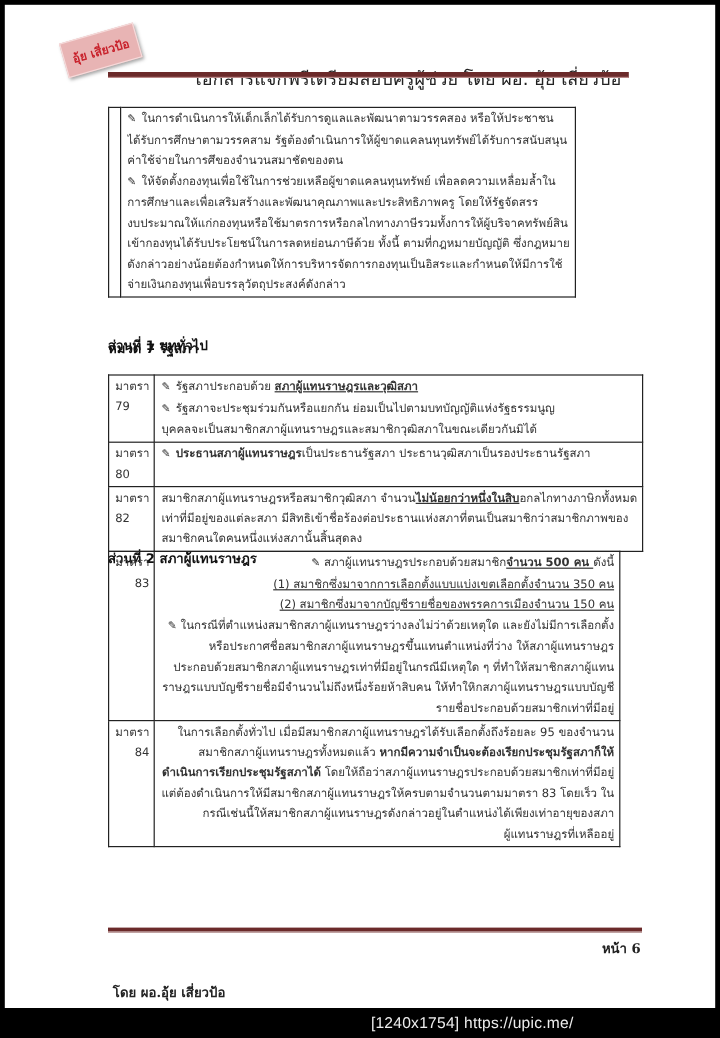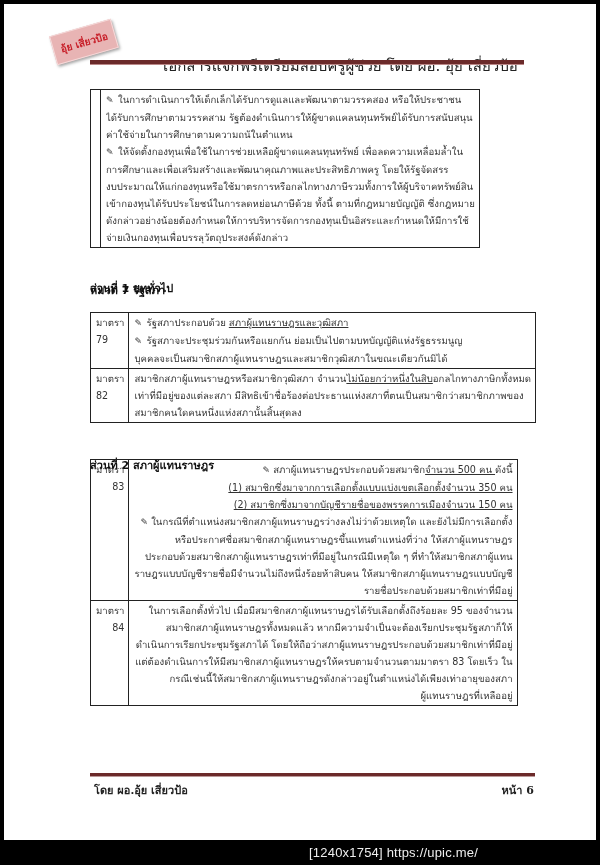--- a/index.html
+++ b/index.html
@@ -15,49 +15,49 @@
   .stamp span { color:#c8202a; font-weight:bold; font-size:10px; font-family:"DejaVu Sans", sans-serif; white-space:nowrap; }
   .header-title { position:absolute; left:163px; top:42px; font-size:15px; color:#222; font-family:"DejaVu Sans", sans-serif; white-space:nowrap;margin-top:12px; }
   .header-line { position:absolute; left:90px; top:60px; width:434px; height:4px; background:#6b2a2a; border-bottom:1px solid #b88; }
 
   table.doc { position:absolute; left:90px; border-collapse:collapse; width:360px; font-size:9.6px; line-height:17px; }
   table.doc td { border:1px solid #222; vertical-align:top; padding:1px 4px 1px 5px; }
   table.doc td.c1 { width:60px; color:#333; }
   table.doc td.c2 { color:#333; }
   .line { white-space:nowrap; overflow:hidden; }
   .u { text-decoration:underline; }
-  .b { font-weight:normal; }
+  .b { font-weight:bold; }
   .ind { padding-left:12px; }
   .icon-pen { display:inline-block; width:12px; font-size:9px; color:#333; }
 
   .section-heading { position:absolute; left:90px; width:450px; text-align:left; font-weight:bold; font-size:11px; color:#111; }
 
   .footer-line { position:absolute; left:90px; top:773px; width:445px; height:3px; background:#6b2a2a; border-bottom:1px solid #b99; }
-  .footer-left { position:absolute; left:94px; top:781px; font-size:11px; font-weight:bold; font-family:"DejaVu Serif", serif; color:#222; }
+  .footer-left { position:absolute; left:94px; top:818px; font-size:11px; font-weight:bold; font-family:"DejaVu Serif", serif; color:#222; }
   .footer-right { position:absolute; right:66px; top:781px; font-size:11px; font-weight:bold; font-family:"DejaVu Serif", serif; color:#222; }
 </style>
 </head>
 <body>
 
 <div class="page"></div>
 
 <div class="stamp">
   <span>อุ้ย เสี่ยวป้อ</span>
 </div>
 <div class="header-title">เอกสารแจกฟรีเตรียมสอบครูผู้ช่วย   โดย ผอ. อุ้ย เสี่ยวป้อ</div>
 <div class="header-line"></div>
 
 <table class="doc" style="top:89px;">
   <tbody>
       <tr>
     <td class="c1" style="height:135px;"></td>
     <td class="c2">
       <div class="line"><span class="icon-pen">✎</span><span>ในการดำเนินการให้เด็กเล็กได้รับการดูแลและพัฒนาตามวรรคสอง หรือให้ประชาชน</span></div>
       <div class="line">ได้รับการศึกษาตามวรรคสาม รัฐต้องดำเนินการให้ผู้ขาดแคลนทุนทรัพย์ได้รับการสนับสนุน</div>
-      <div class="line">ค่าใช้จ่ายในการศึกษาตามความถนัในตำแหน</div>
+      <div class="line">ค่าใช้จ่ายในการศึของจำนวนสมาชัดของตน</div>
       <div class="line"><span class="icon-pen">✎</span><span>ให้จัดตั้งกองทุนเพื่อใช้ในการช่วยเหลือผู้ขาดแคลนทุนทรัพย์ เพื่อลดความเหลื่อมล้ำใน</span></div>
       <div class="line">การศึกษาและเพื่อเสริมสร้างและพัฒนาคุณภาพและประสิทธิภาพครู โดยให้รัฐจัดสรร</div>
       <div class="line">งบประมาณให้แก่กองทุนหรือใช้มาตรการหรือกลไกทางภาษีรวมทั้งการให้ผู้บริจาคทรัพย์สิน</div>
       <div class="line">เข้ากองทุนได้รับประโยชน์ในการลดหย่อนภาษีด้วย ทั้งนี้ ตามที่กฎหมายบัญญัติ ซึ่งกฎหมาย</div>
       <div class="line">ดังกล่าวอย่างน้อยต้องกำหนดให้การบริหารจัดการกองทุนเป็นอิสระและกำหนดให้มีการใช้</div>
       <div class="line">จ่ายเงินกองทุนเพื่อบรรลุวัตถุประสงค์ดังกล่าว</div>
     </td>
   </tr>
 </tbody>
   </table>
@@ -66,20 +66,26 @@
 <div class="section-heading" style="top:279px;">ส่วนที่ 1 บททั่วไป</div>
 
 <table class="doc" style="top:312px;">
   <tbody>
       <tr>
     <td class="c1">มาตรา 79</td>
     <td class="c2">
       <div class="line"><span class="icon-pen">✎</span><span>รัฐสภาประกอบด้วย </span><span class="b u">สภาผู้แทนราษฎรและวุฒิสภา</span></div>
       <div class="line"><span class="icon-pen">✎</span><span>รัฐสภาจะประชุมร่วมกันหรือแยกกัน ย่อมเป็นไปตามบทบัญญัติแห่งรัฐธรรมนูญ</span></div>
       <div class="line">บุคคลจะเป็นสมาชิกสภาผู้แทนราษฎรและสมาชิกวุฒิสภาในขณะเดียวกันมิได้</div>
+    </td>
+  </tr>
+  <tr>
+    <td class="c1">มาตรา 80</td>
+    <td class="c2">
+      <div class="line"><span class="icon-pen">✎</span><span class="b">ประธานสภาผู้แทนราษฎร</span><span>เป็นประธานรัฐสภา ประธานวุฒิสภาเป็นรองประธานรัฐสภา</span></div>
     </td>
   </tr>
   <tr>
     <td class="c1">มาตรา 82</td>
     <td class="c2">
       <div class="line"><span>สมาชิกสภาผู้แทนราษฎรหรือสมาชิกวุฒิสภา จำนวน</span><span class="b u">ไม่น้อยกว่าหนึ่งในสิบ</span><span>อกลไกทางภาษิกทั้งหมด</span></div>
       <div class="line">เท่าที่มีอยู่ของแต่ละสภา มีสิทธิเข้าชื่อร้องต่อประธานแห่งสภาที่ตนเป็นสมาชิกว่าสมาชิกภาพของ</div>
       <div class="line">สมาชิกคนใดคนหนึ่งแห่งสภานั้นสิ้นสุดลง</div>
     </td>
   </tr>
@@ -92,21 +98,21 @@
   <tbody>
       <tr>
     <td class="c1">มาตรา 83</td>
     <td class="c2">
       <div class="line"><span class="icon-pen">✎</span><span> สภาผู้แทนราษฎรประกอบด้วยสมาชิก</span><span class="b u">จำนวน 500 คน </span><span>ดังนี้</span></div>
       <div class="line ind u">(1) สมาชิกซึ่งมาจากการเลือกตั้งแบบแบ่งเขตเลือกตั้งจำนวน  350   คน</div>
       <div class="line ind u">(2) สมาชิกซึ่งมาจากบัญชีรายชื่อของพรรคการเมืองจำนวน 150   คน</div>
       <div class="line"><span class="icon-pen">✎</span><span> ในกรณีที่ตำแหน่งสมาชิกสภาผู้แทนราษฎรว่างลงไม่ว่าด้วยเหตุใด และยังไม่มีการเลือกตั้ง</span></div>
       <div class="line">หรือประกาศชื่อสมาชิกสภาผู้แทนราษฎรขึ้นแทนตำแหน่งที่ว่าง ให้สภาผู้แทนราษฎร</div>
       <div class="line">ประกอบด้วยสมาชิกสภาผู้แทนราษฎรเท่าที่มีอยู่ในกรณีมีเหตุใด ๆ ที่ทำให้สมาชิกสภาผู้แทน</div>
-      <div class="line">ราษฎรแบบบัญชีรายชื่อมีจำนวนไม่ถึงหนึ่งร้อยห้าสิบคน ให้สมาชิกสภาผู้แทนราษฎรแบบบัญชี</div>
+      <div class="line">ราษฎรแบบบัญชีรายชื่อมีจำนวนไม่ถึงหนึ่งร้อยห้าสิบคน ให้ทำใหิกสภาผู้แทนราษฎรแบบบัญชี</div>
       <div class="line">รายชื่อประกอบด้วยสมาชิกเท่าที่มีอยู่</div>
     </td>
   </tr>
   <tr>
     <td class="c1">มาตรา 84</td>
     <td class="c2">
       <div class="line">ในการเลือกตั้งทั่วไป เมื่อมีสมาชิกสภาผู้แทนราษฎรได้รับเลือกตั้งถึงร้อยละ 95  ของจำนวน</div>
       <div class="line"><span>สมาชิกสภาผู้แทนราษฎรทั้งหมดแล้ว  </span><span class="b">หากมีความจำเป็นจะต้องเรียกประชุมรัฐสภาก็ให้</span></div>
       <div class="line"><span class="b">ดำเนินการเรียกประชุมรัฐสภาได้</span><span> โดยให้ถือว่าสภาผู้แทนราษฎรประกอบด้วยสมาชิกเท่าที่มีอยู่</span></div>
       <div class="line">แต่ต้องดำเนินการให้มีสมาชิกสภาผู้แทนราษฎรให้ครบตามจำนวนตามมาตรา  83 โดยเร็ว ใน</div>

